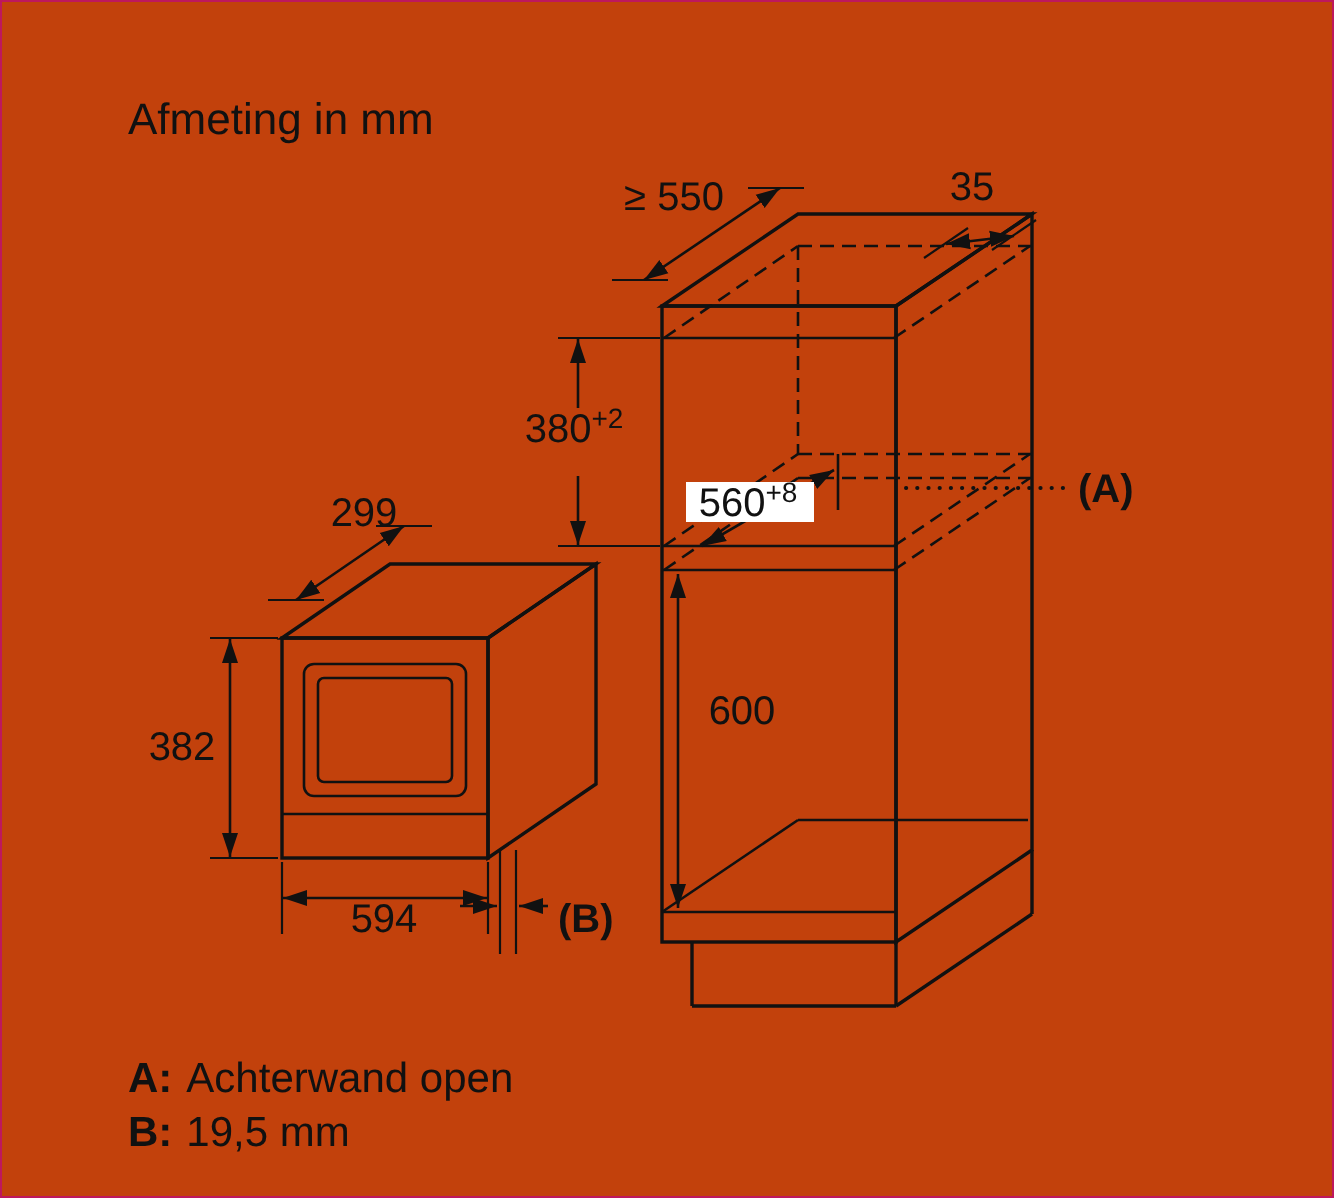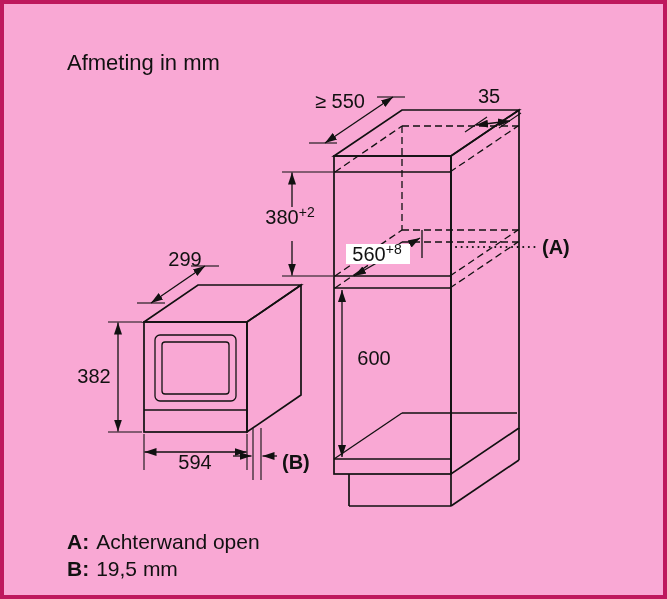--- a/index.html
+++ b/index.html
@@ -1,21 +1,21 @@
 <!DOCTYPE html>
 <html><head>
 <meta charset="utf-8">
 <style>
   html,body{margin:0;padding:0;background:#fff;}
   .stage{
     position:relative;
     width:667px;height:599px;
     box-sizing:border-box;
-    background:#f9a8d4;
-    border:4px solid #be185d;
+    background:#c2410c;
+    border:1px solid #be185d;
     font-family:"Liberation Sans",sans-serif;
     overflow:hidden;
   }
   svg{display:block;}
   text{font-family:"Liberation Sans",sans-serif;fill:#111;}
   .title{font-size:22px;}
   .legend{font-size:21px;}
   .num{font-size:20px;}
   .sup{font-size:14px;}
   .bold{font-weight:700;}

